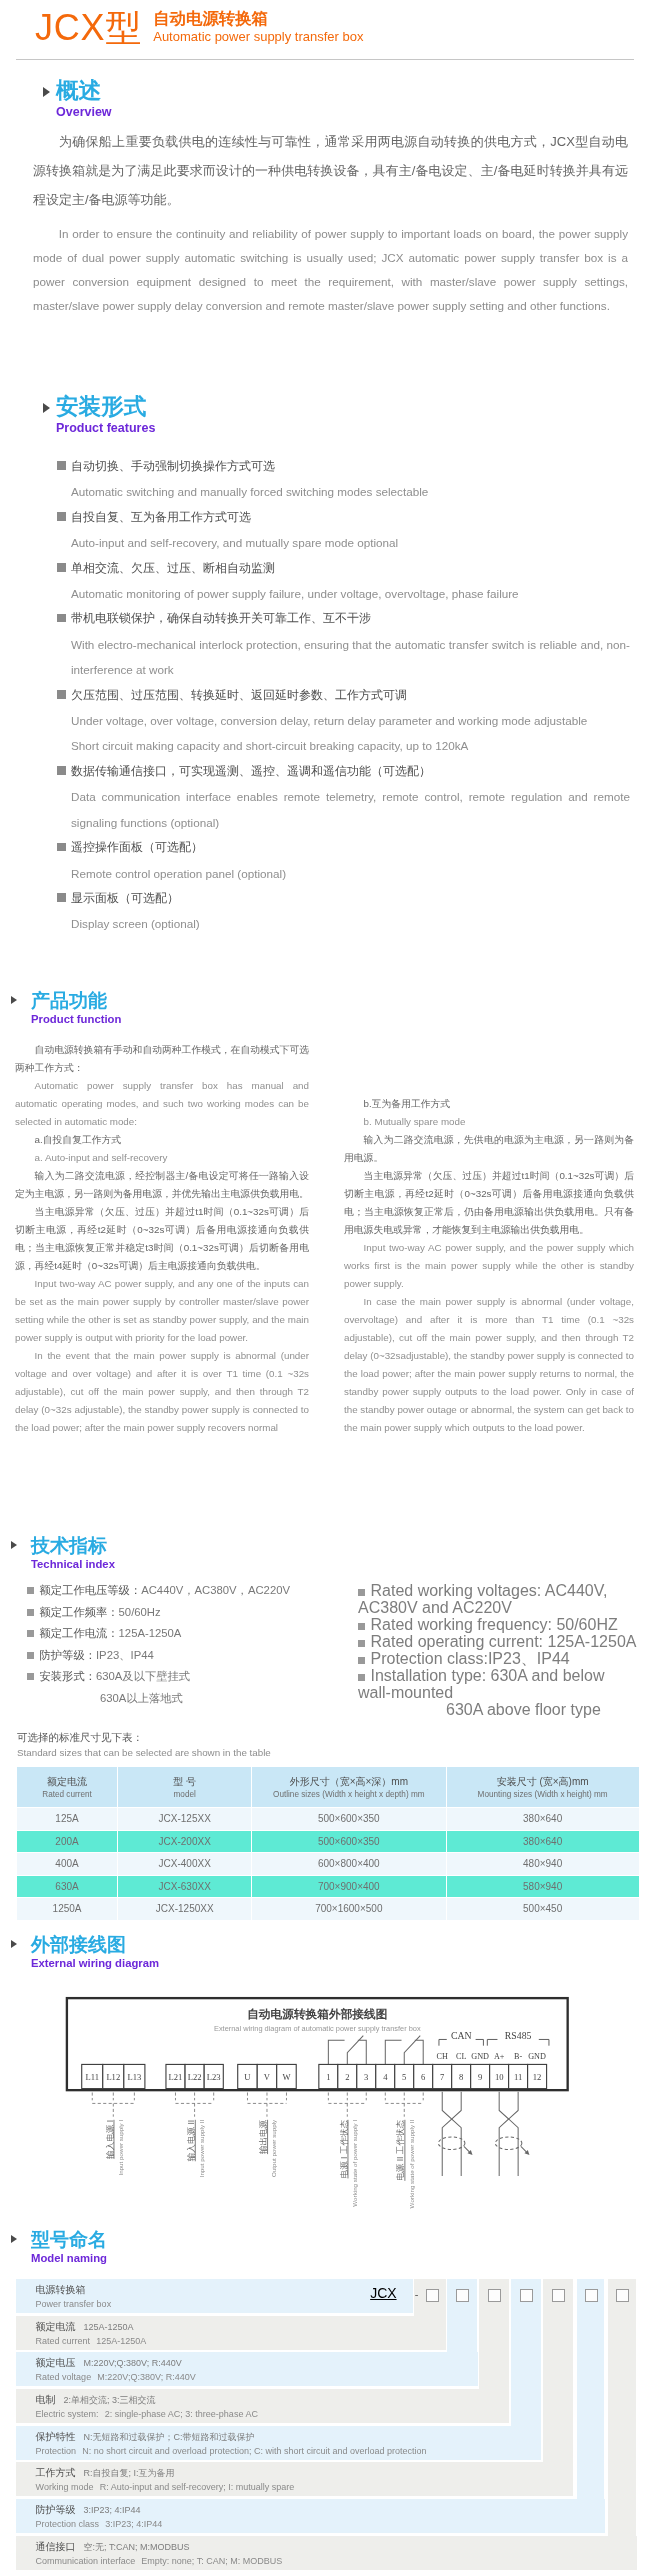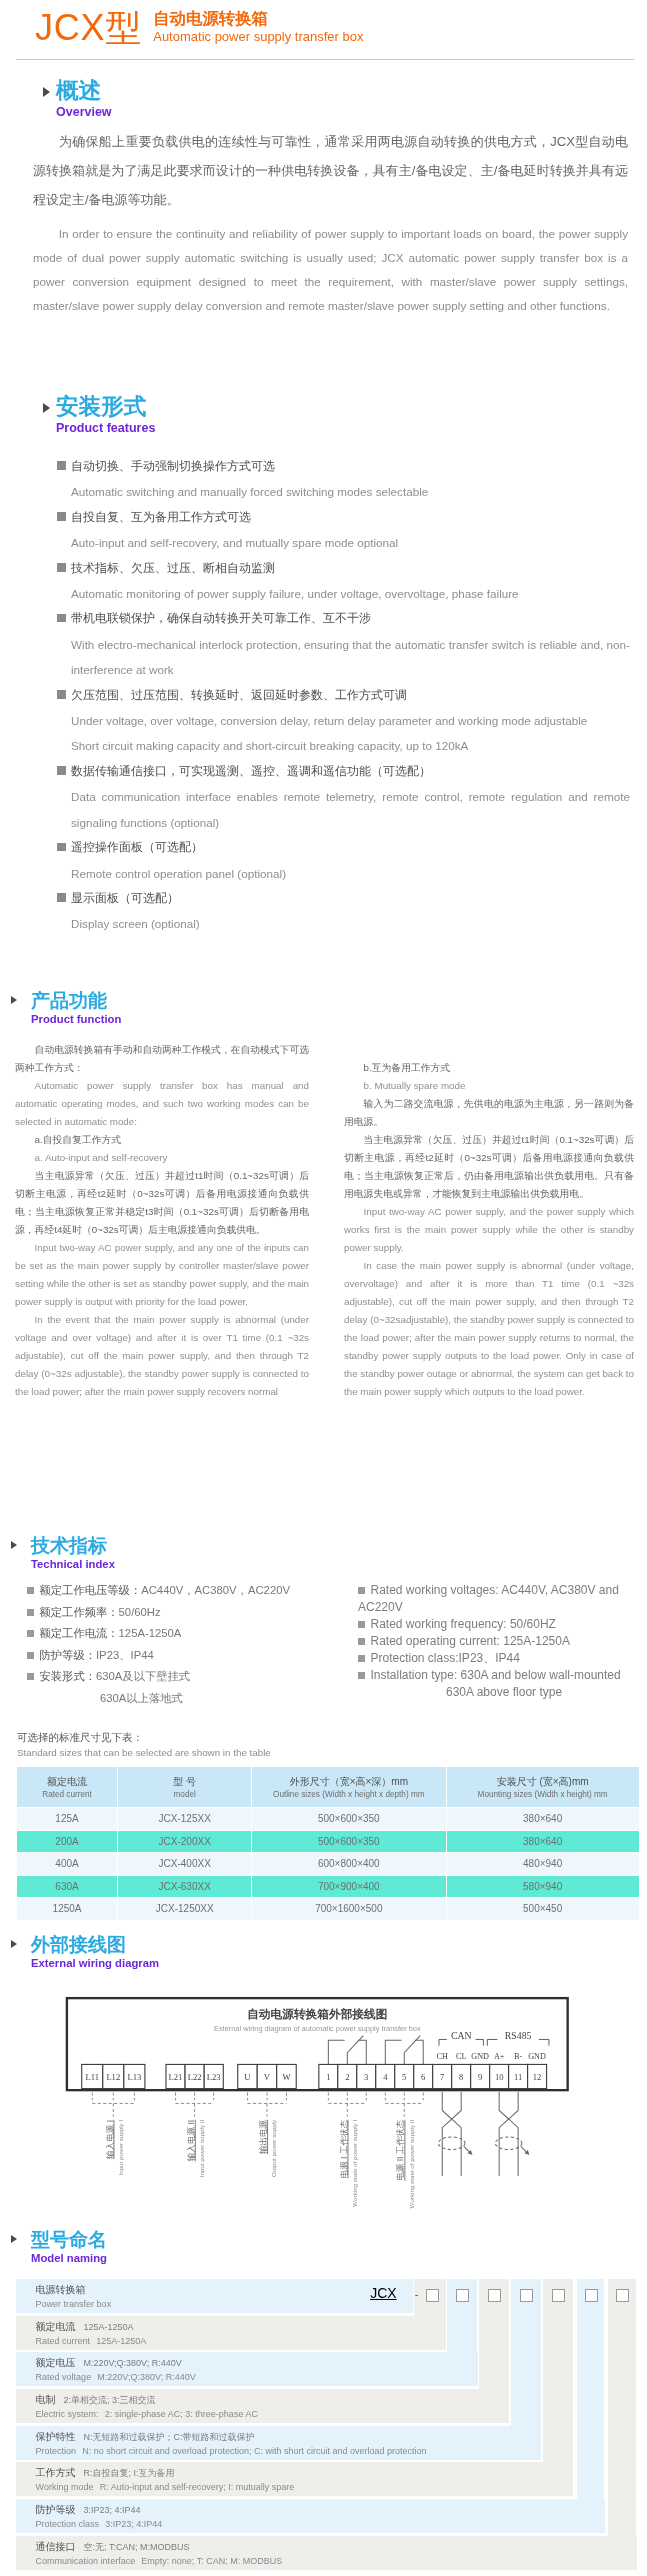--- a/index.html
+++ b/index.html
@@ -49,21 +49,21 @@
   .zh-t{color:#666;}
   .en-t{color:#909090;}
 
   
   .sqb{display:inline-block;width:7px;height:7px;background:#999;margin-right:5.5px;}
   #tech-left{top:1580px;left:27px;width:312px;}
   #tech-left .ti{font-size:11.3px;line-height:21.5px;color:#787878;}
   #tech-left .ti b{font-weight:400;color:#555;}
   #tech-left .cont{padding-left:73px;}
   #tech-right{top:1582px;left:358px;width:281px;}
-  #tech-right .ti{font-size:12px;line-height:17px;color:#7d7d7d;}
+  #tech-right .ti{font-size:16px;line-height:17px;color:#7d7d7d;}
   #tech-right .cont{padding-left:88px;}
 
   
   #sz-zh{top:1731px;left:17px;font-size:10.5px;color:#555;}
   #sz-en{top:1747px;left:17px;font-size:9.8px;color:#8d8d8d;}
   #sz-table{top:1766px;left:15.6px;width:624px;border-collapse:separate;border-spacing:1.6px;}
   #sz-table th{background:#c9e7f6;font-weight:400;height:37px;padding:1.6px 0;}
   #sz-table th .th-zh{font-size:10px;color:#4e4e4e;line-height:14px;}
   #sz-table th .th-en{font-size:8.2px;color:#6f6f6f;line-height:11px;}
   #sz-table td{height:19.5px;text-align:center;font-size:10px;color:#6f6f6f;}
@@ -116,21 +116,21 @@
 <div class="abs" id="feat-list">
   <div>
       <div class="feat-zh"><span class="sq"></span><span>自动切换、手动强制切换操作方式可选</span></div>
       <div class="feat-en">Automatic switching and manually forced switching modes selectable</div>
     </div>
   <div>
       <div class="feat-zh"><span class="sq"></span><span>自投自复、互为备用工作方式可选</span></div>
       <div class="feat-en">Auto-input and self-recovery, and mutually spare mode optional</div>
     </div>
   <div>
-      <div class="feat-zh"><span class="sq"></span><span>技术指标、欠压、过压、断相自动监测</span></div>
+      <div class="feat-zh"><span class="sq"></span><span>单相交流、欠压、过压、断相自动监测</span></div>
       <div class="feat-en">Automatic monitoring of power supply failure, under voltage, overvoltage, phase failure</div>
     </div>
   <div>
       <div class="feat-zh"><span class="sq"></span><span>带机电联锁保护，确保自动转换开关可靠工作、互不干涉</span></div>
       <div class="feat-en">With electro-mechanical interlock protection, ensuring that the automatic transfer switch is reliable and, non-interference at work</div>
     </div>
   <div>
       <div class="feat-zh"><span class="sq"></span><span>欠压范围、过压范围、转换延时、返回延时参数、工作方式可调</span></div>
       <div class="feat-en">Under voltage, over voltage, conversion delay, return delay parameter and working mode adjustable</div>
     </div>
@@ -155,20 +155,21 @@
   <span class="tri"></span>
   <div class="hzh">产品功能</div>
   <div class="hen">Product function</div>
 </div>
 <div class="abs" id="func-cols">
   <div class="fcol">
     <p class="ind zh-t">自动电源转换箱有手动和自动两种工作模式，在自动模式下可选两种工作方式：</p>
     <p class="ind en-t">Automatic power supply transfer box has manual and automatic operating modes, and such two working modes can be selected in automatic mode:</p>
     <p class="ind zh-t">a.自投自复工作方式</p>
     <p class="ind en-t">a. Auto-input and self-recovery</p>
+    <p class="ind zh-t">输入为二路交流电源，经控制器主/备电设定可将任一路输入设定为主电源，另一路则为备用电源，并优先输出主电源供负载用电。</p>
     <p class="ind zh-t">当主电源异常（欠压、过压）并超过t1时间（0.1~32s可调）后切断主电源，再经t2延时（0~32s可调）后备用电源接通向负载供电；当主电源恢复正常并稳定t3时间（0.1~32s可调）后切断备用电源，再经t4延时（0~32s可调）后主电源接通向负载供电。</p>
     <p class="ind en-t">Input two-way AC power supply, and any one of the inputs can be set as the main power supply by controller master/slave power setting while the other is set as standby power supply, and the main power supply is output with priority for the load power.</p>
     <p class="ind en-t">In the event that the main power supply is abnormal (under voltage and over voltage) and after it is over T1 time (0.1 ~32s adjustable), cut off the main power supply, and then through T2 delay (0~32s adjustable), the standby power supply is connected to the load power; after the main power supply recovers normal</p>
   </div>
   <div class="fcol">
     <p class="ind zh-t">b.互为备用工作方式</p>
     <p class="ind en-t">b. Mutually spare mode</p>
     <p class="ind zh-t">输入为二路交流电源，先供电的电源为主电源，另一路则为备用电源。</p>
     <p class="ind zh-t">当主电源异常（欠压、过压）并超过t1时间（0.1~32s可调）后切断主电源，再经t2延时（0~32s可调）后备用电源接通向负载供电；当主电源恢复正常后，仍由备用电源输出供负载用电。只有备用电源失电或异常，才能恢复到主电源输出供负载用电。</p>
     <p class="ind en-t">Input two-way AC power supply, and the power supply which works first is the main power supply while the other is standby power supply.</p>

